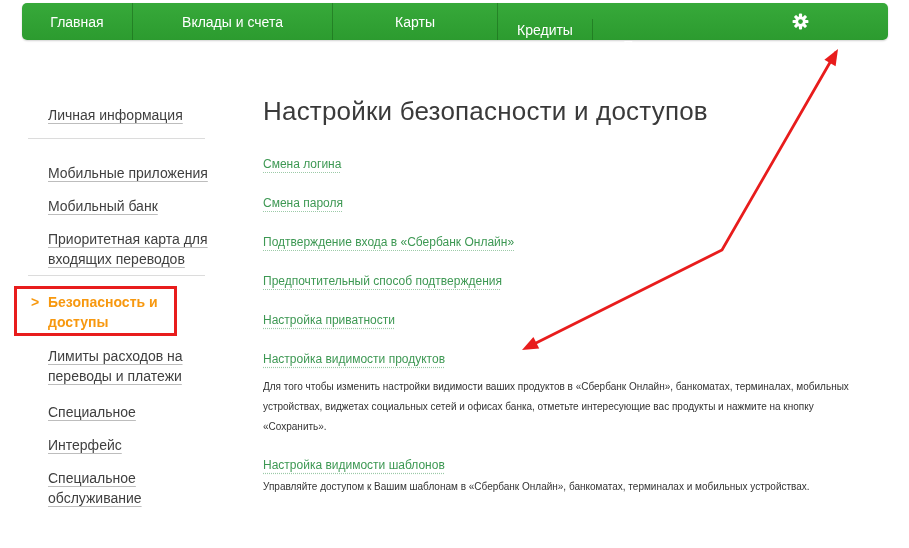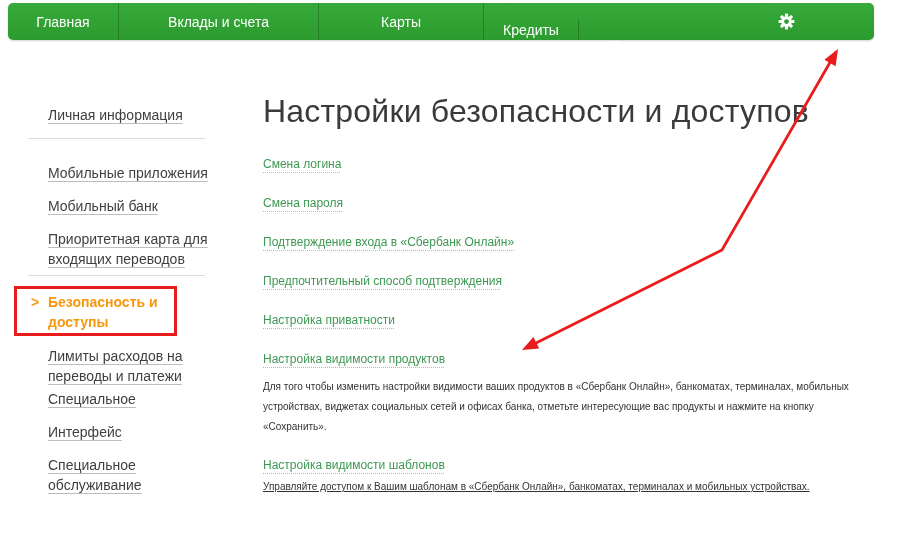--- a/index.html
+++ b/index.html
@@ -8,21 +8,21 @@
     width: 909px; height: 548px;
     background: #ffffff;
     font-family: "Liberation Sans", sans-serif;
     position: relative;
     overflow: hidden;
   }
   .page { position: relative; width: 909px; height: 548px; }
 
   
   .topnav {
-    position: absolute; left: 8px; top: 3px;
+    position: absolute; left: 22px; top: 3px;
     width: 866px; height: 37px;
     display: flex;
     background: linear-gradient(#37a93a, #2c9b2f);
     border-radius: 5px;
     box-shadow: 0 1px 2px rgba(0,0,0,.18);
   }
   .nav-item {
     display: flex; align-items: center; justify-content: center;
     color: #ffffff; font-size: 14px;
     border-right: 1px solid rgba(20,90,20,.45);
@@ -42,55 +42,55 @@
     position: absolute; left: 48px; top: 105px;
     width: 160px; font-size: 14px; line-height: 20px; color: #3f3f3f;
   }
   .side-item {
     margin-bottom: 13px; cursor: pointer;
     text-decoration: underline;
     text-decoration-color: #bdbdbd;
     text-underline-offset: 3px;
   }
   .side-item.mb6  { margin-bottom: 6px; }
-  .side-item.mb8  { margin-bottom: 3px; }
+  .side-item.mb8  { margin-bottom: 16px; }
   .side-item.active {
     color: #f7980f; font-weight: bold; text-decoration: none;
     position: relative; margin-bottom: 14px;
   }
   .side-item.active .chevron {
     position: absolute; left: -17px; top: 0;
     color: #f7980f; font-weight: bold; font-size: 14px;
   }
   .side-divider {
     height: 1px; background: #dcdcdc;
     width: 177px; margin: 0 0 24px -20px;
   }
   .side-divider.sd2 { margin: 0 0 16px -20px; }
 
   
   .main { position: absolute; left: 263px; top: 96px; width: 612px; }
   .page-title {
-    font-size: 32px; font-weight: 400; color: #3a3a3a;
+    font-size: 26px; font-weight: 400; color: #3a3a3a;
     margin: 0 0 26px 0; line-height: 31px; letter-spacing: .2px;
   }
   .link-row { margin-bottom: 18px; line-height: 20px; }
   .link-row.mb8 { margin-bottom: 8px; }
   .link-row.mb9 { margin-bottom: 2px; }
   .g-link {
     color: #3d9853; font-size: 12px; cursor: pointer;
     text-decoration: underline dotted;
     text-decoration-color: #9ccaa8;
     text-underline-offset: 4px;
   }
   .desc {
     font-size: 10px; color: #333333; line-height: 20px;
     margin: 0 0 17px 0; width: 612px;
   }
-  .desc.last { margin-bottom: 12px; text-decoration: underline; }
+  .desc.last { margin-bottom: 12px; }
 
   
   .annotations {
     position: absolute; left: 0; top: 0;
     pointer-events: none; z-index: 10;
   }
 </style>
 </head>
 <body>
 

